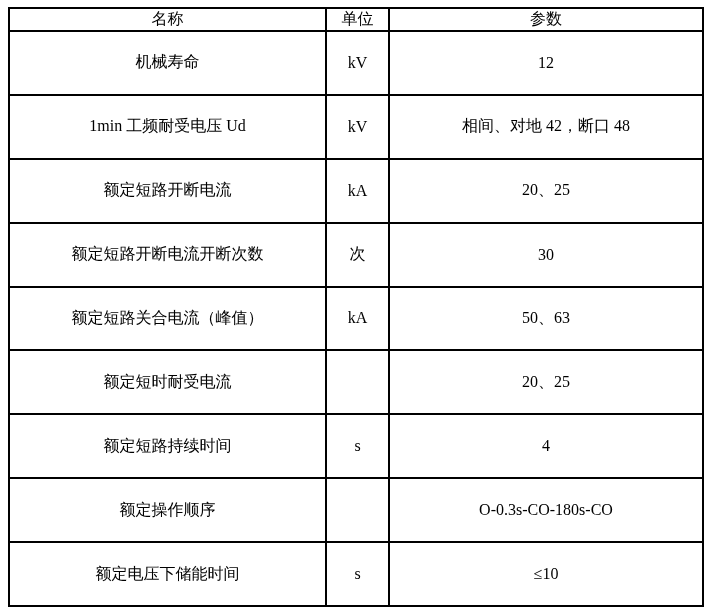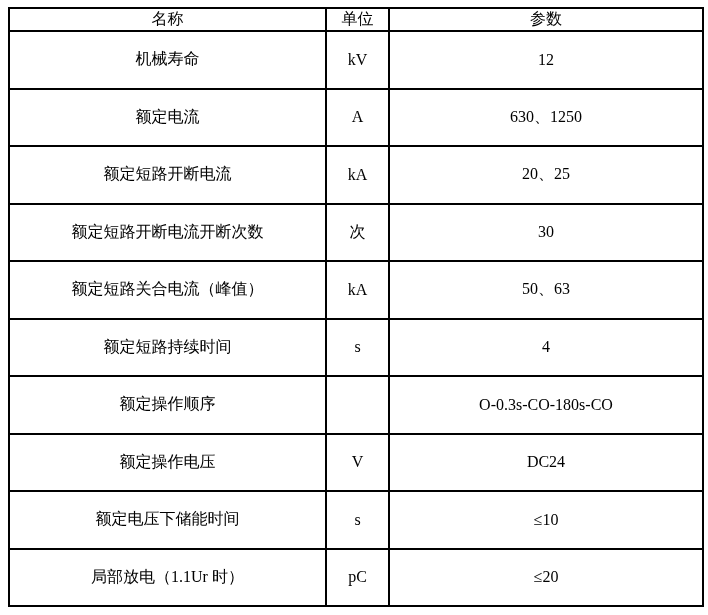--- a/index.html
+++ b/index.html
@@ -59,59 +59,54 @@
         <th>参数</th>
       </tr>
     </thead>
     <tbody>
       <tr>
         <td>机械寿命</td>
         <td>kV</td>
         <td>12</td>
       </tr>
       <tr>
-        <td>额定电流</td>
-        <td>A</td>
-        <td>630、1250</td>
+        <td>1min 工频耐受电压 Ud</td>
+        <td>kV</td>
+        <td>相间、对地 42，断口 48</td>
       </tr>
       <tr>
         <td>额定短路开断电流</td>
         <td>kA</td>
         <td>20、25</td>
       </tr>
       <tr>
         <td>额定短路开断电流开断次数</td>
         <td>次</td>
         <td>30</td>
       </tr>
       <tr>
         <td>额定短路关合电流（峰值）</td>
         <td>kA</td>
         <td>50、63</td>
       </tr>
       <tr>
+        <td>额定短时耐受电流</td>
+        <td></td>
+        <td>20、25</td>
+      </tr>
+      <tr>
         <td>额定短路持续时间</td>
         <td>s</td>
         <td>4</td>
       </tr>
       <tr>
         <td>额定操作顺序</td>
         <td></td>
         <td>O-0.3s-CO-180s-CO</td>
       </tr>
       <tr>
-        <td>额定操作电压</td>
-        <td>V</td>
-        <td>DC24</td>
-      </tr>
-      <tr>
         <td>额定电压下储能时间</td>
         <td>s</td>
         <td>≤10</td>
-      </tr>
-      <tr>
-        <td>局部放电（1.1Ur 时）</td>
-        <td>pC</td>
-        <td>≤20</td>
       </tr>
     </tbody>
   </table>
 </div>
 
 </body></html>

